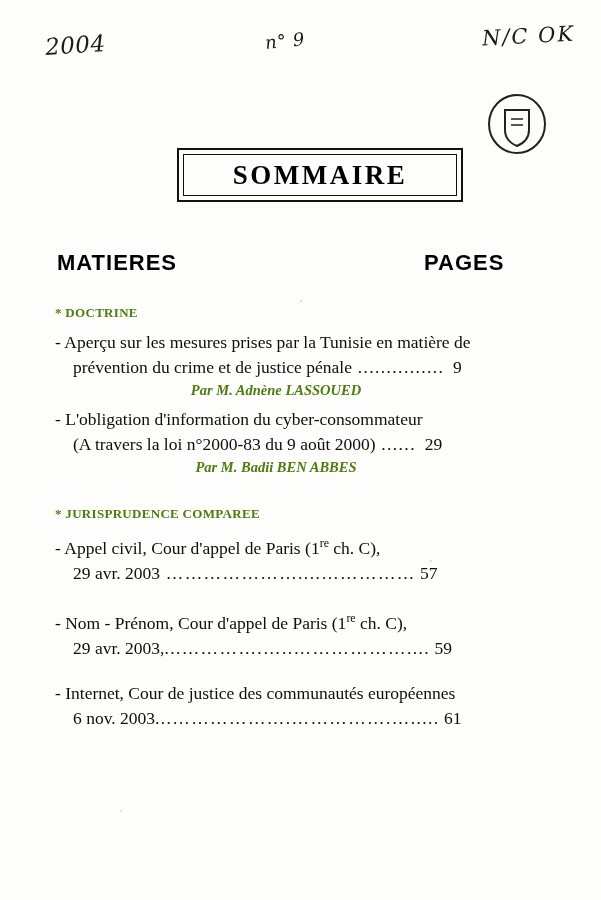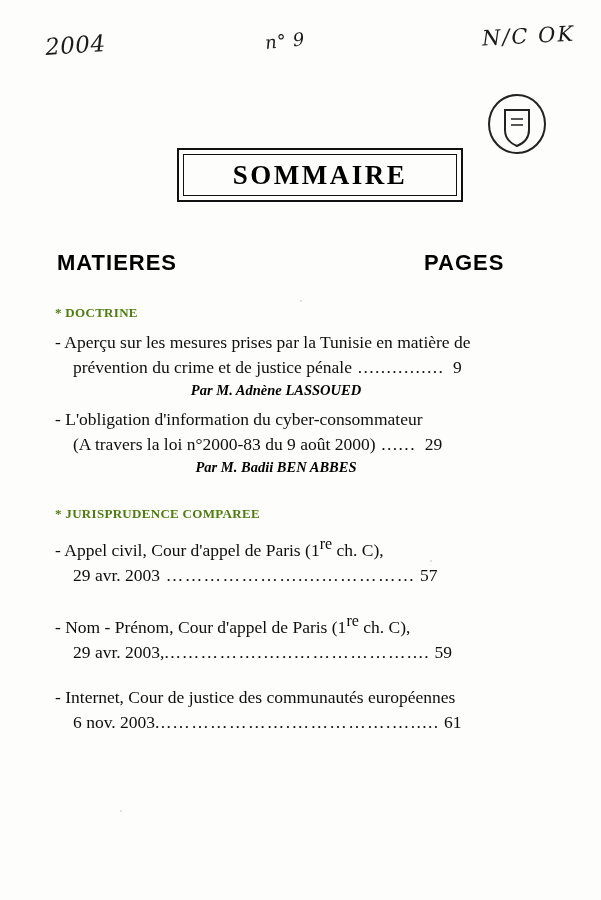--- a/index.html
+++ b/index.html
@@ -135,25 +135,25 @@
   .dots { letter-spacing: 1.4px; }
   .pageno { font-weight: normal; }
 
   .byline {
     text-align: center;
     font-weight: bold;
     font-style: italic;
     font-size: 14.5px;
     margin: 1px 0 6px 0;
     padding-right: 28px;
-    color: #000000;
+    color: #4d7c0f;
   }
 
   sup.ord {
-    font-size: 16px;
+    font-size: 12px;
     vertical-align: super;
   }
 
   .sp-10 { height: 10px; }
   .sp-14 { height: 14px; }
 
   
   .speck {
     position: absolute;
     background: #d8d6d0;

